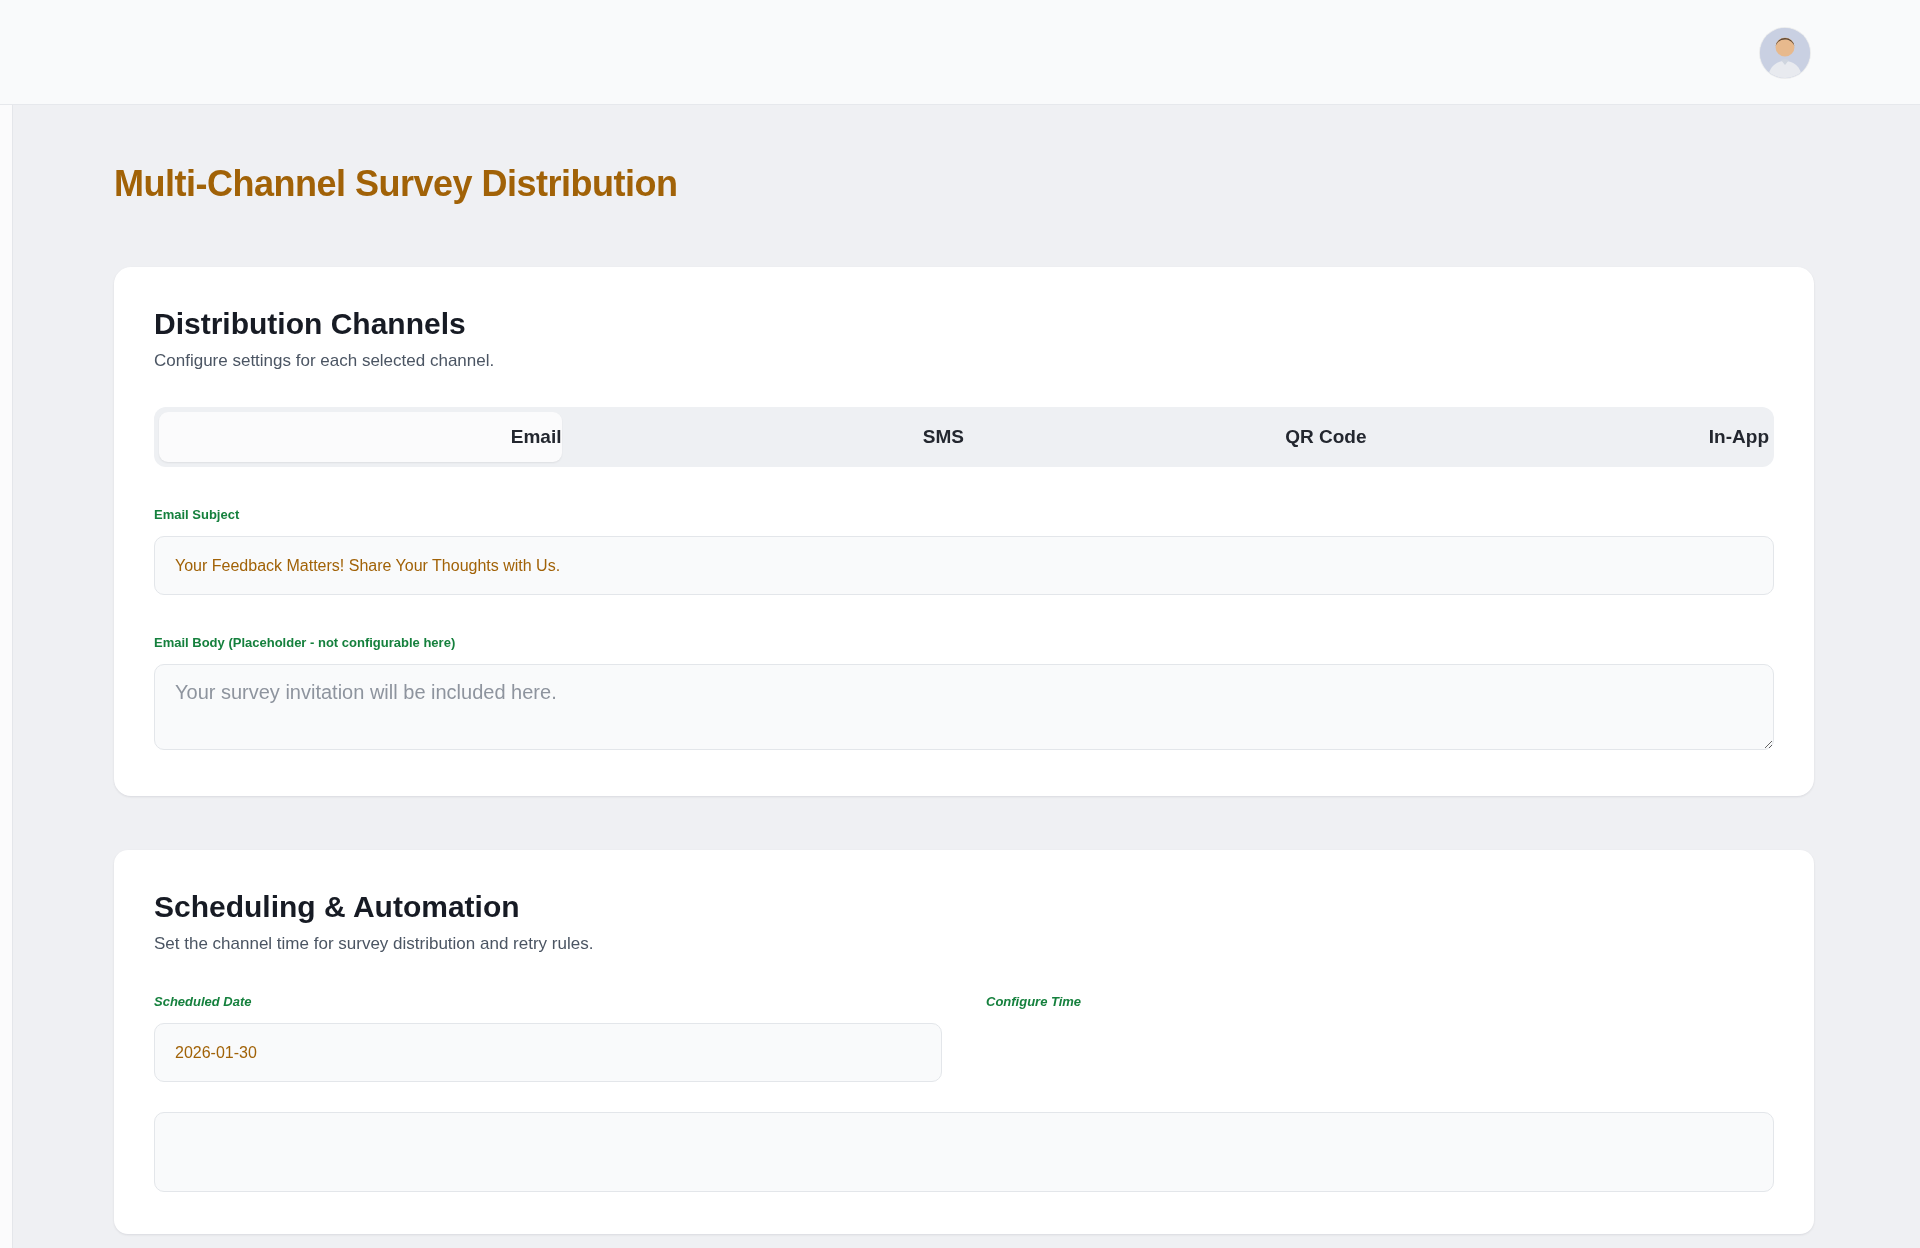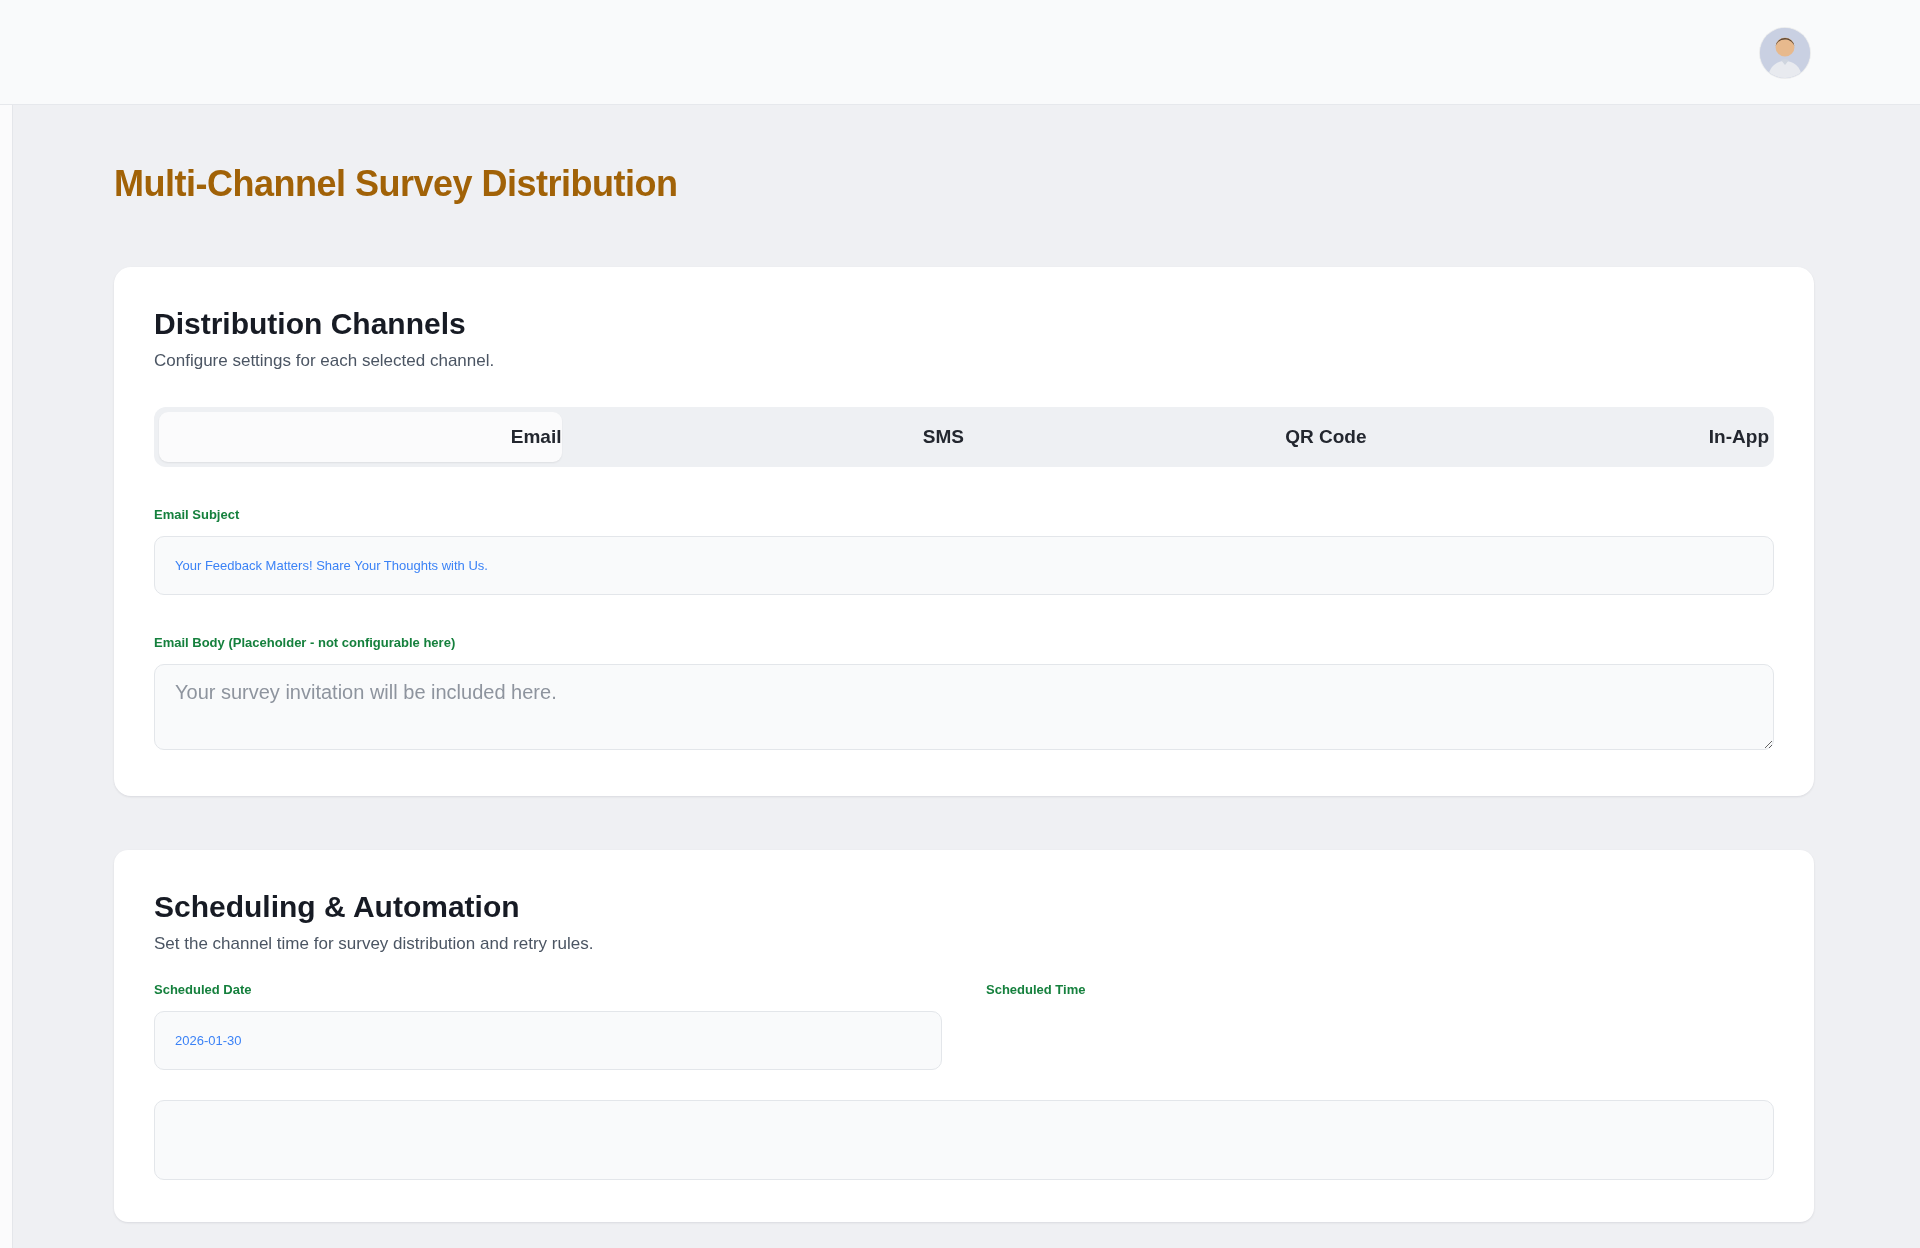--- a/index.html
+++ b/index.html
@@ -101,22 +101,22 @@
     color: #15803d;
   }
   .text-input {
     width: 100%;
     height: 59px;
     background: #f9fafb;
     border: 1px solid #e3e6ea;
     border-radius: 10px;
     padding: 0 20px;
     font-family: "Liberation Sans", sans-serif;
-    font-size: 13px;
-    color: #3b82f6;
+    font-size: 16px;
+    color: #a16207;
     outline: none;
   }
   .textarea-input {
     width: 100%;
     height: 86px;
     background: #f9fafb;
     border: 1px solid #e3e6ea;
     border-radius: 10px;
     padding: 16px 20px;
     font-family: "Liberation Sans", sans-serif;
@@ -125,21 +125,21 @@
     outline: none;
     resize: both;
   }
   .text-input::placeholder, .textarea-input::placeholder { color: #8e949e; }
 
   .two-col {
     display: grid;
     grid-template-columns: 1fr 1fr;
     column-gap: 44px;
   }
-  .two-col .field-label { margin-top: 28px; }
+  .two-col .field-label { margin-top: 40px; font-style: italic; }
 
   .partial-field {
     margin-top: 30px;
     width: 100%;
     height: 80px;
     background: #f9fafb;
     border: 1px solid #e3e6ea;
     border-radius: 10px;
   }
 </style>
@@ -193,20 +193,20 @@
   <section class="card card-2">
     <h2 class="card-title">Scheduling &amp; Automation</h2>
     <p class="card-subtitle">Set the channel time for survey distribution and retry rules.</p>
 
     <div class="two-col">
       <div>
         <div class="field-label">Scheduled Date</div>
         <input class="text-input" type="text" value="2026-01-30" style="">
       </div>
       <div>
-        <div class="field-label">Scheduled Time</div>
+        <div class="field-label">Configure Time</div>
       </div>
     </div>
 
     <div class="partial-field"></div>
   </section>
 
 </div>
 
 </body></html>

